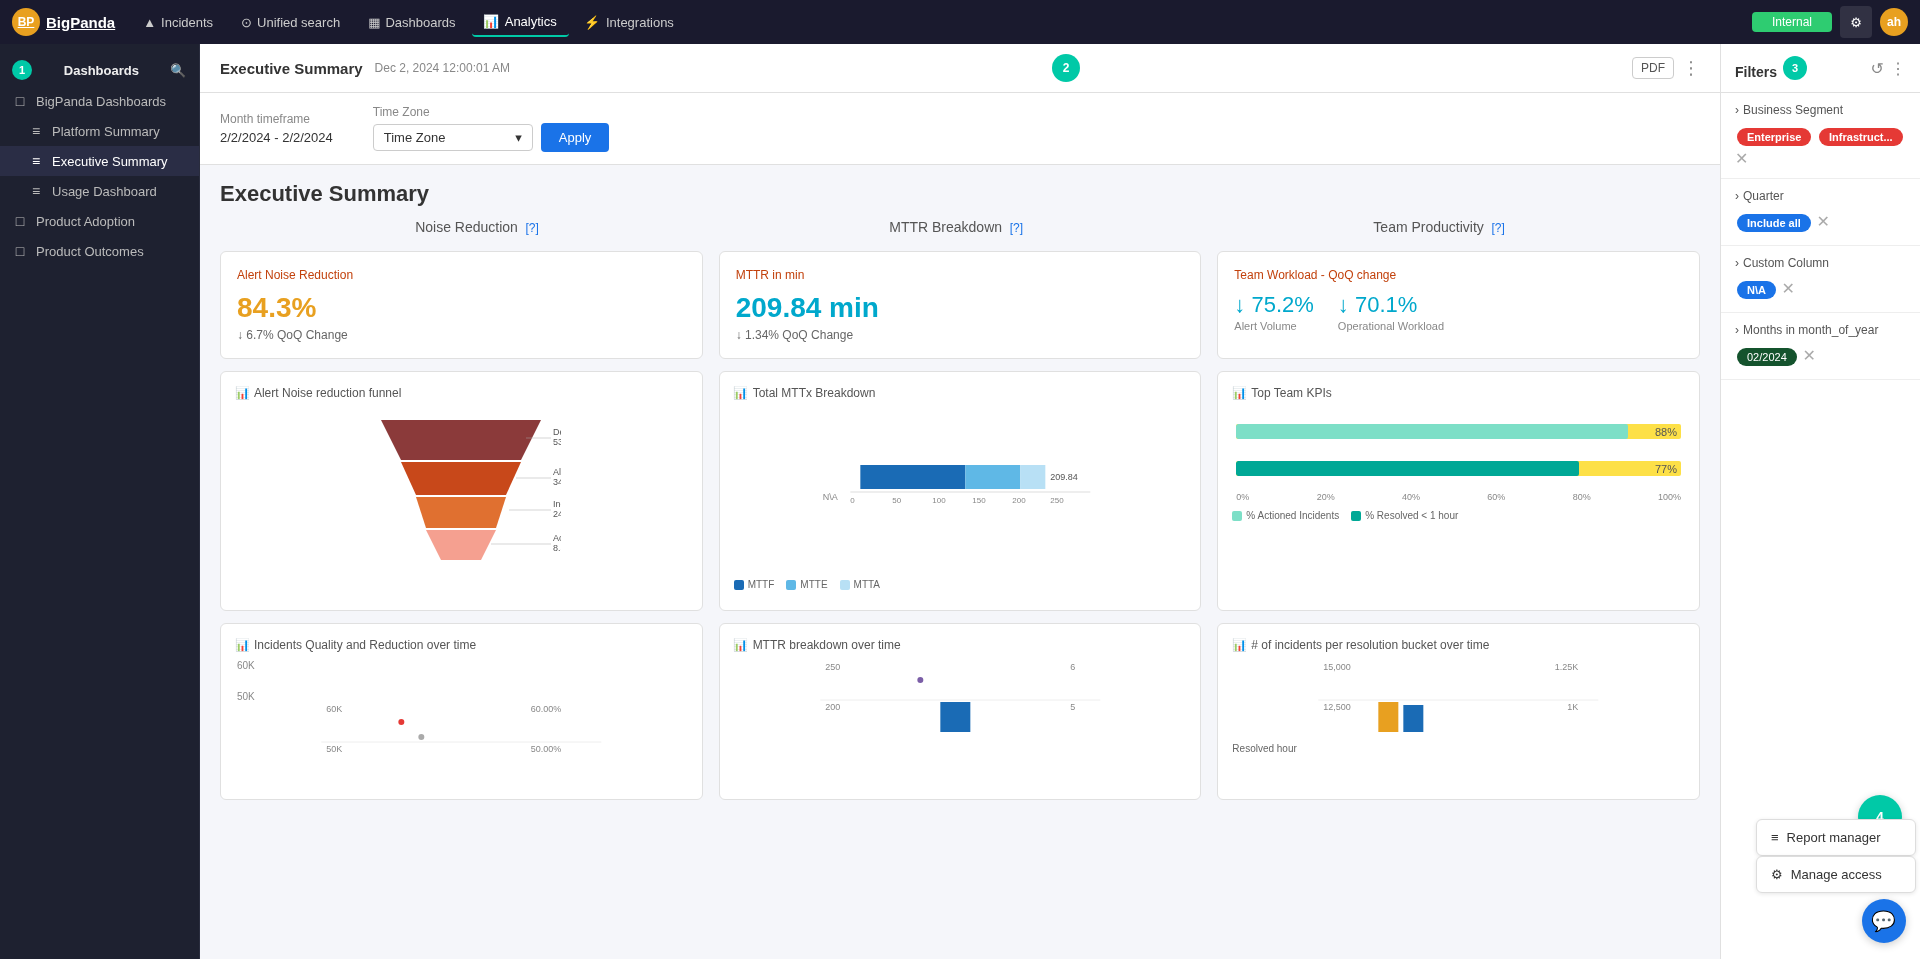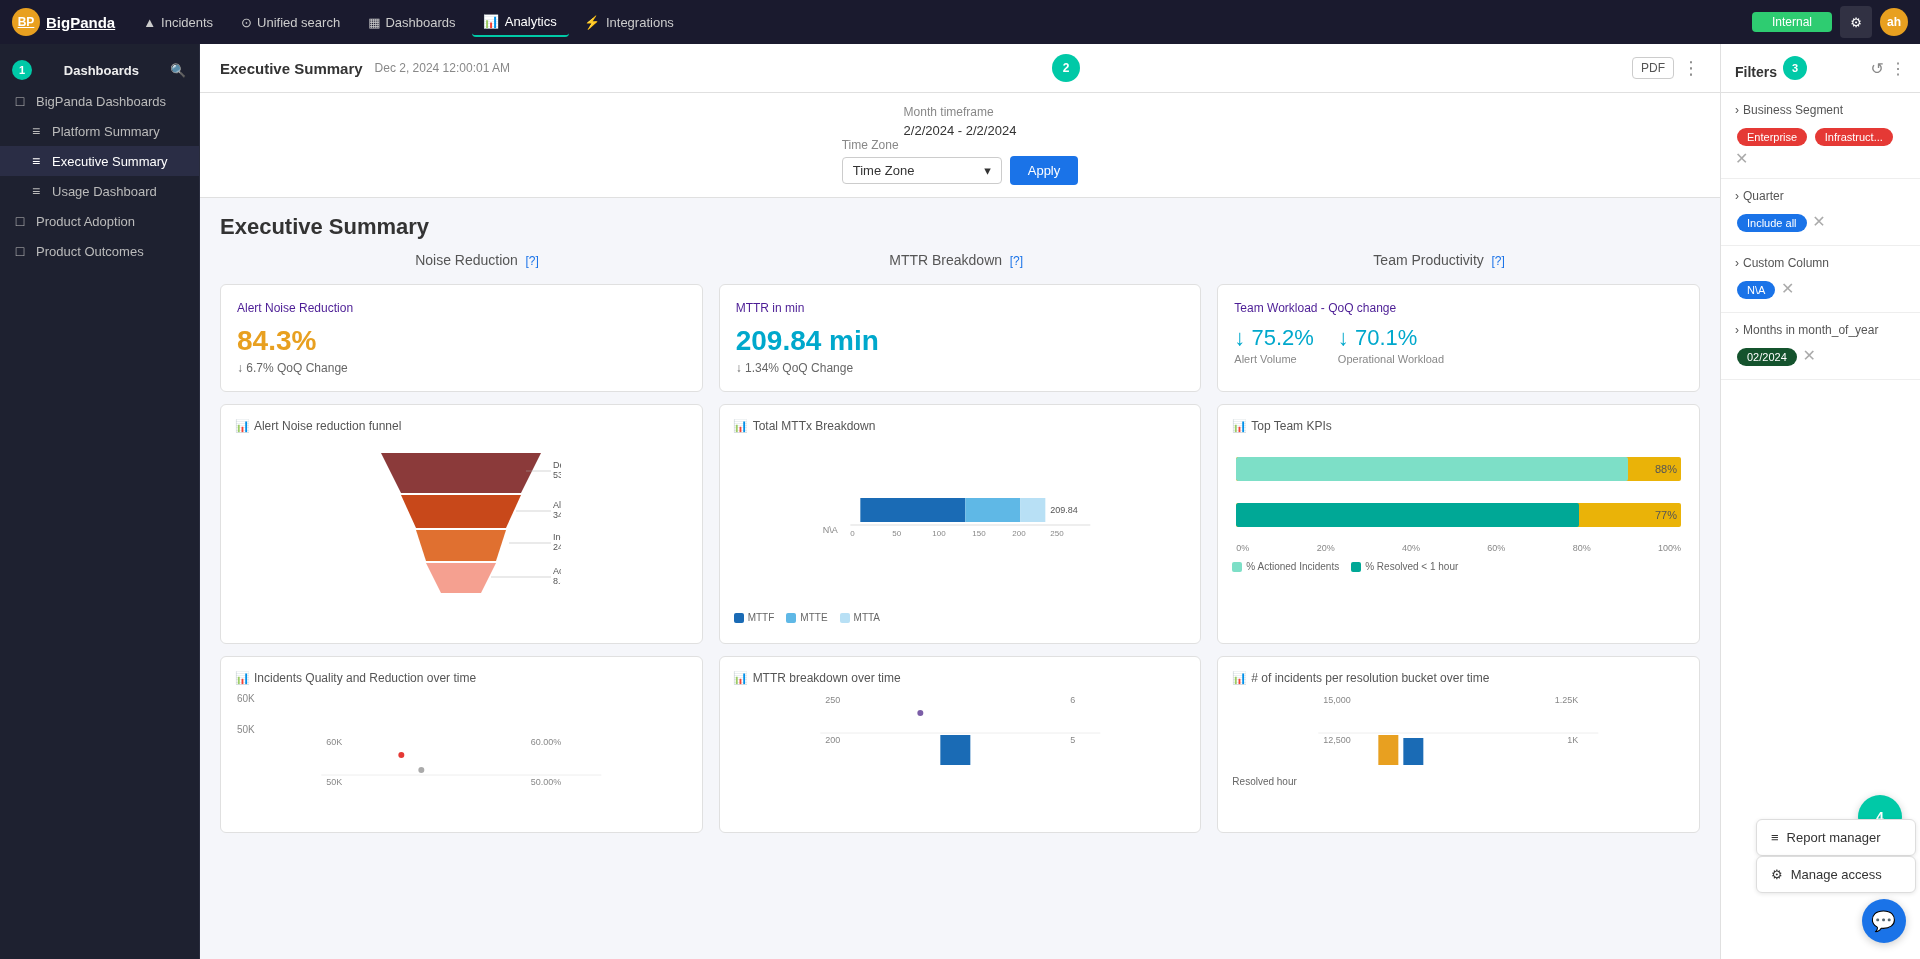--- a/index.html
+++ b/index.html
@@ -55,21 +55,21 @@
     .dash-date { font-size: 12px; color: #888; margin-left: 12px; }
     .dash-header-left { display: flex; align-items: center; }
     .dash-header-right { display: flex; align-items: center; gap: 8px; padding-left: 10px; }
     .dash-badge-circle { width: 28px; height: 28px; border-radius: 50%; background: #00c9a7; color: white; display: flex; align-items: center; justify-content: center; font-size: 12px; font-weight: bold; }
     .dash-pdf-btn { background: none; border: 1px solid #ccc; border-radius: 4px; padding: 3px 8px; font-size: 12px; cursor: pointer; color: #555; }
     .dash-more { color: #888; cursor: pointer; font-size: 18px; line-height: 1; }
 
     
     .filter-row {
       background: white; border-bottom: 1px solid #e0e0e0;
-      padding: 12px 20px; display: flex; align-items: center;  flex-direction: column;
+      padding: 12px 20px; display: flex; align-items: center; gap: 40px;
     }
     .filter-group { display: flex; flex-direction: column; gap: 4px; }
     .filter-label { font-size: 12px; color: #888; }
     .filter-value { font-size: 13px; color: #333; }
     .filter-select { display: flex; align-items: center; gap: 8px; }
     .select-box {
       border: 1px solid #ccc; border-radius: 4px; padding: 5px 10px;
       font-size: 13px; background: white; min-width: 160px;
       display: flex; align-items: center; justify-content: space-between; cursor: pointer;
     }
@@ -89,21 +89,21 @@
     }
     .section-title { font-size: 14px; color: #555; font-weight: 500; }
     .section-help { color: #1a73e8; font-size: 12px; margin-left: 4px; cursor: pointer; }
 
     
     .cards-row { display: flex; gap: 16px; padding: 8px 20px 0 20px; }
     .card {
       background: white; border: 1px solid #e0e0e0; border-radius: 6px;
       padding: 16px; flex: 1; min-height: 100px;
     }
-    .card-title { font-size: 12px; color: #4c1d95; margin-bottom: 10px; }
+    .card-title { font-size: 12px; color: #c2410c; margin-bottom: 10px; }
     .card-big-num { font-size: 28px; font-weight: 600; }
     .card-sub { font-size: 12px; color: #666; margin-top: 4px; }
     .orange { color: #e8a020; }
     .teal { color: #00a8cc; }
     .team-row { display: flex; gap: 24px; margin-top: 4px; }
     .team-col { display: flex; flex-direction: column; align-items: flex-start; }
     .team-big { font-size: 22px; font-weight: 400; color: #00a8cc; }
     .team-label { font-size: 11px; color: #888; margin-top: 2px; }
     .down-arrow { color: #00a8cc; }
 
@@ -138,20 +138,21 @@
     .right-panel-title { font-size: 14px; font-weight: 600; color: #333; display: flex; align-items: flex-end; gap: 6px; }
     .right-panel-circle { width: 24px; height: 24px; border-radius: 50%; background: #00c9a7; color: white; display: flex; align-items: center; justify-content: center; font-size: 11px; font-weight: bold; }
     .right-panel-actions { display: flex; gap: 6px; }
     .right-action-btn { background: none; border: none; cursor: pointer; color: #888; font-size: 16px; }
     .filter-section { border-bottom: 1px solid #eee; padding: 10px 14px; }
     .filter-section-title { font-size: 12px; color: #555; font-weight: 500; margin-bottom: 8px; display: flex; align-items: center; gap: 4px; cursor: pointer; }
     .filter-tag {
       display: inline-flex; align-items: center; gap: 4px; background: #1a73e8;
       color: white; border-radius: 12px; padding: 3px 10px; font-size: 11px; margin: 3px 2px;
       cursor: pointer;
+      font-weight: bold;
     }
     .filter-tag.red { background: #e53935; }
     .filter-clear-btn { background: none; border: none; color: #aaa; cursor: pointer; font-size: 16px; margin-left: auto; }
     .filter-date-tag {
       display: inline-flex; align-items: center; background: #14532d;
       color: white; border-radius: 12px; padding: 3px 10px; font-size: 11px; margin: 3px 2px;
     }
     .bottom-action-item {
       background: white; border: 1px solid #ddd; border-radius: 6px;
       padding: 10px 14px; font-size: 13px; cursor: pointer;
@@ -167,21 +168,21 @@
     
     .resolved-label { font-size: 10px; color: #666; text-align: left; padding-right: 4px; }
 
     
     .chart-legend { display: flex; gap: 12px; margin-top: 6px; flex-wrap: wrap; }
     .legend-item { display: flex; align-items: center; gap: 4px; font-size: 10px; color: #666; }
     .legend-dot { width: 10px; height: 10px; border-radius: 2px; flex-shrink: 0; }
 
     
     .kpi-bar-row { margin: 6px 0; }
-    .kpi-bar-track { height: 24px; background: #eab308; border-radius: 2px; position: relative; overflow: hidden; }
+    .kpi-bar-track { height: 15px; background: #fde047; border-radius: 2px; position: relative; overflow: hidden; }
     .kpi-bar-fill { height: 100%; border-radius: 2px; }
     .kpi-bar-val { position: absolute; right: 4px; top: 50%; transform: translateY(-50%); font-size: 11px; color: #555; }
   </style>
 </head>
 <body>
 
 <nav class="top-nav">
   <div class="nav-logo">
     <div class="nav-logo-icon">BP</div>
     <span>BigPanda</span>

